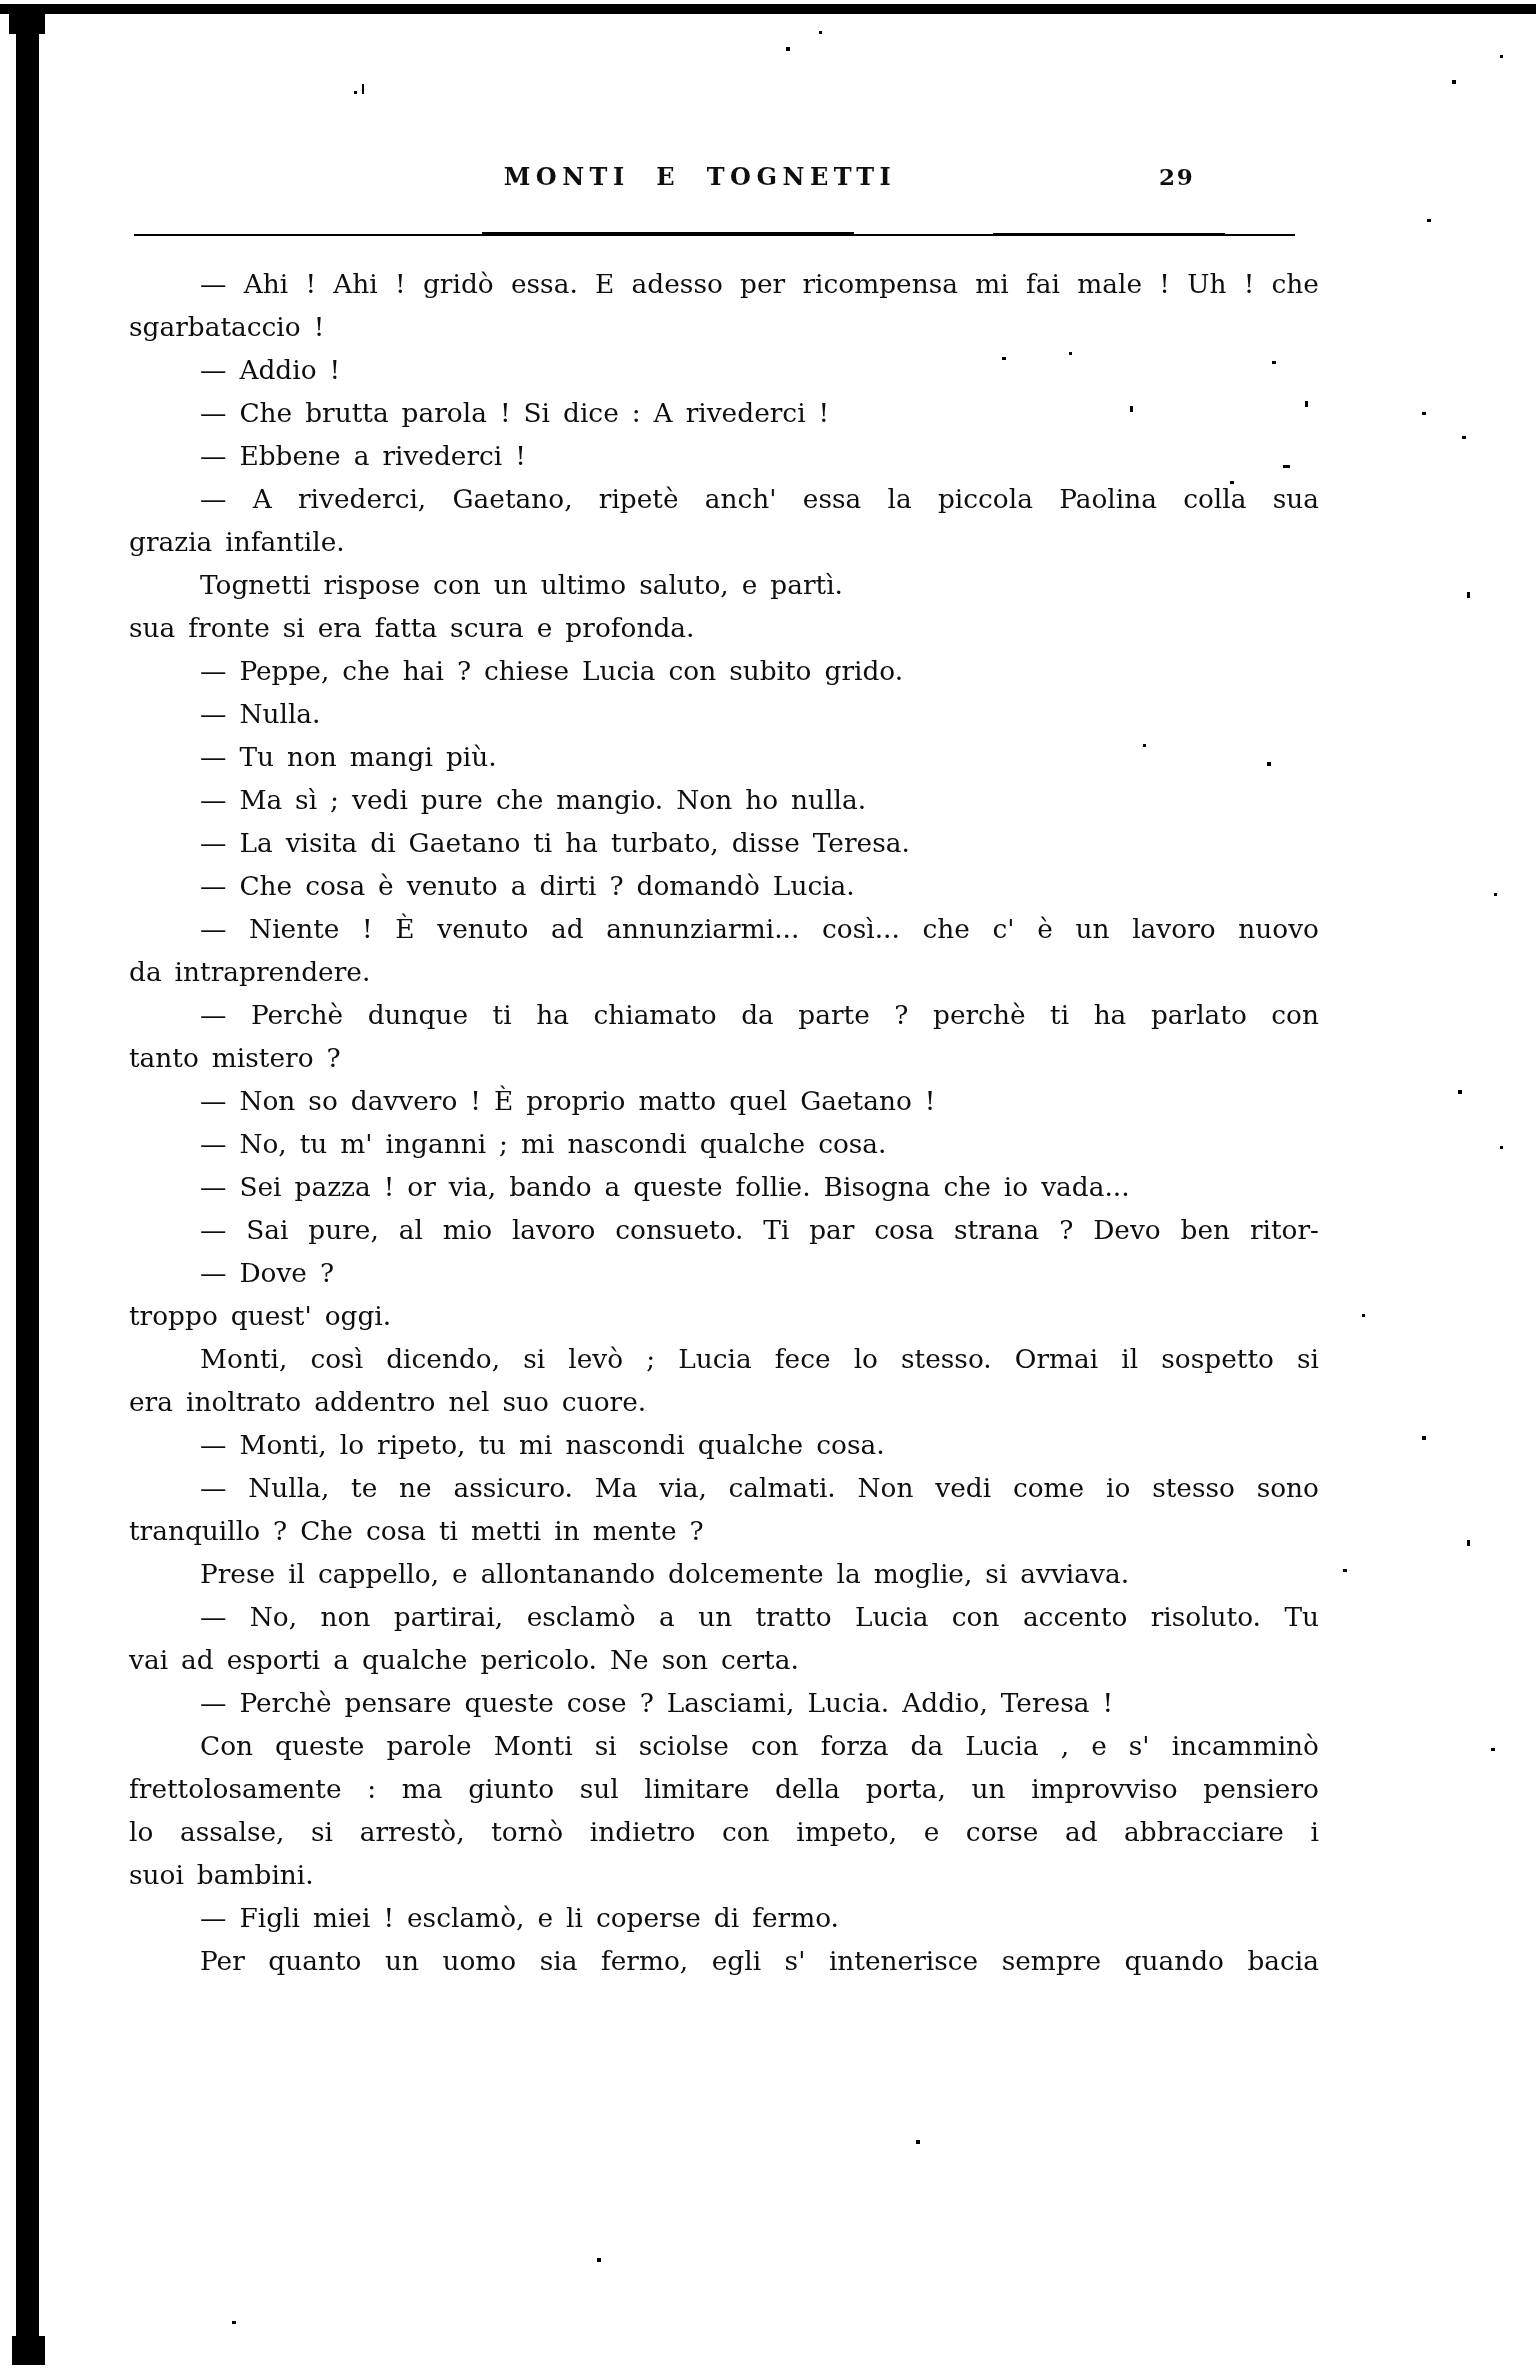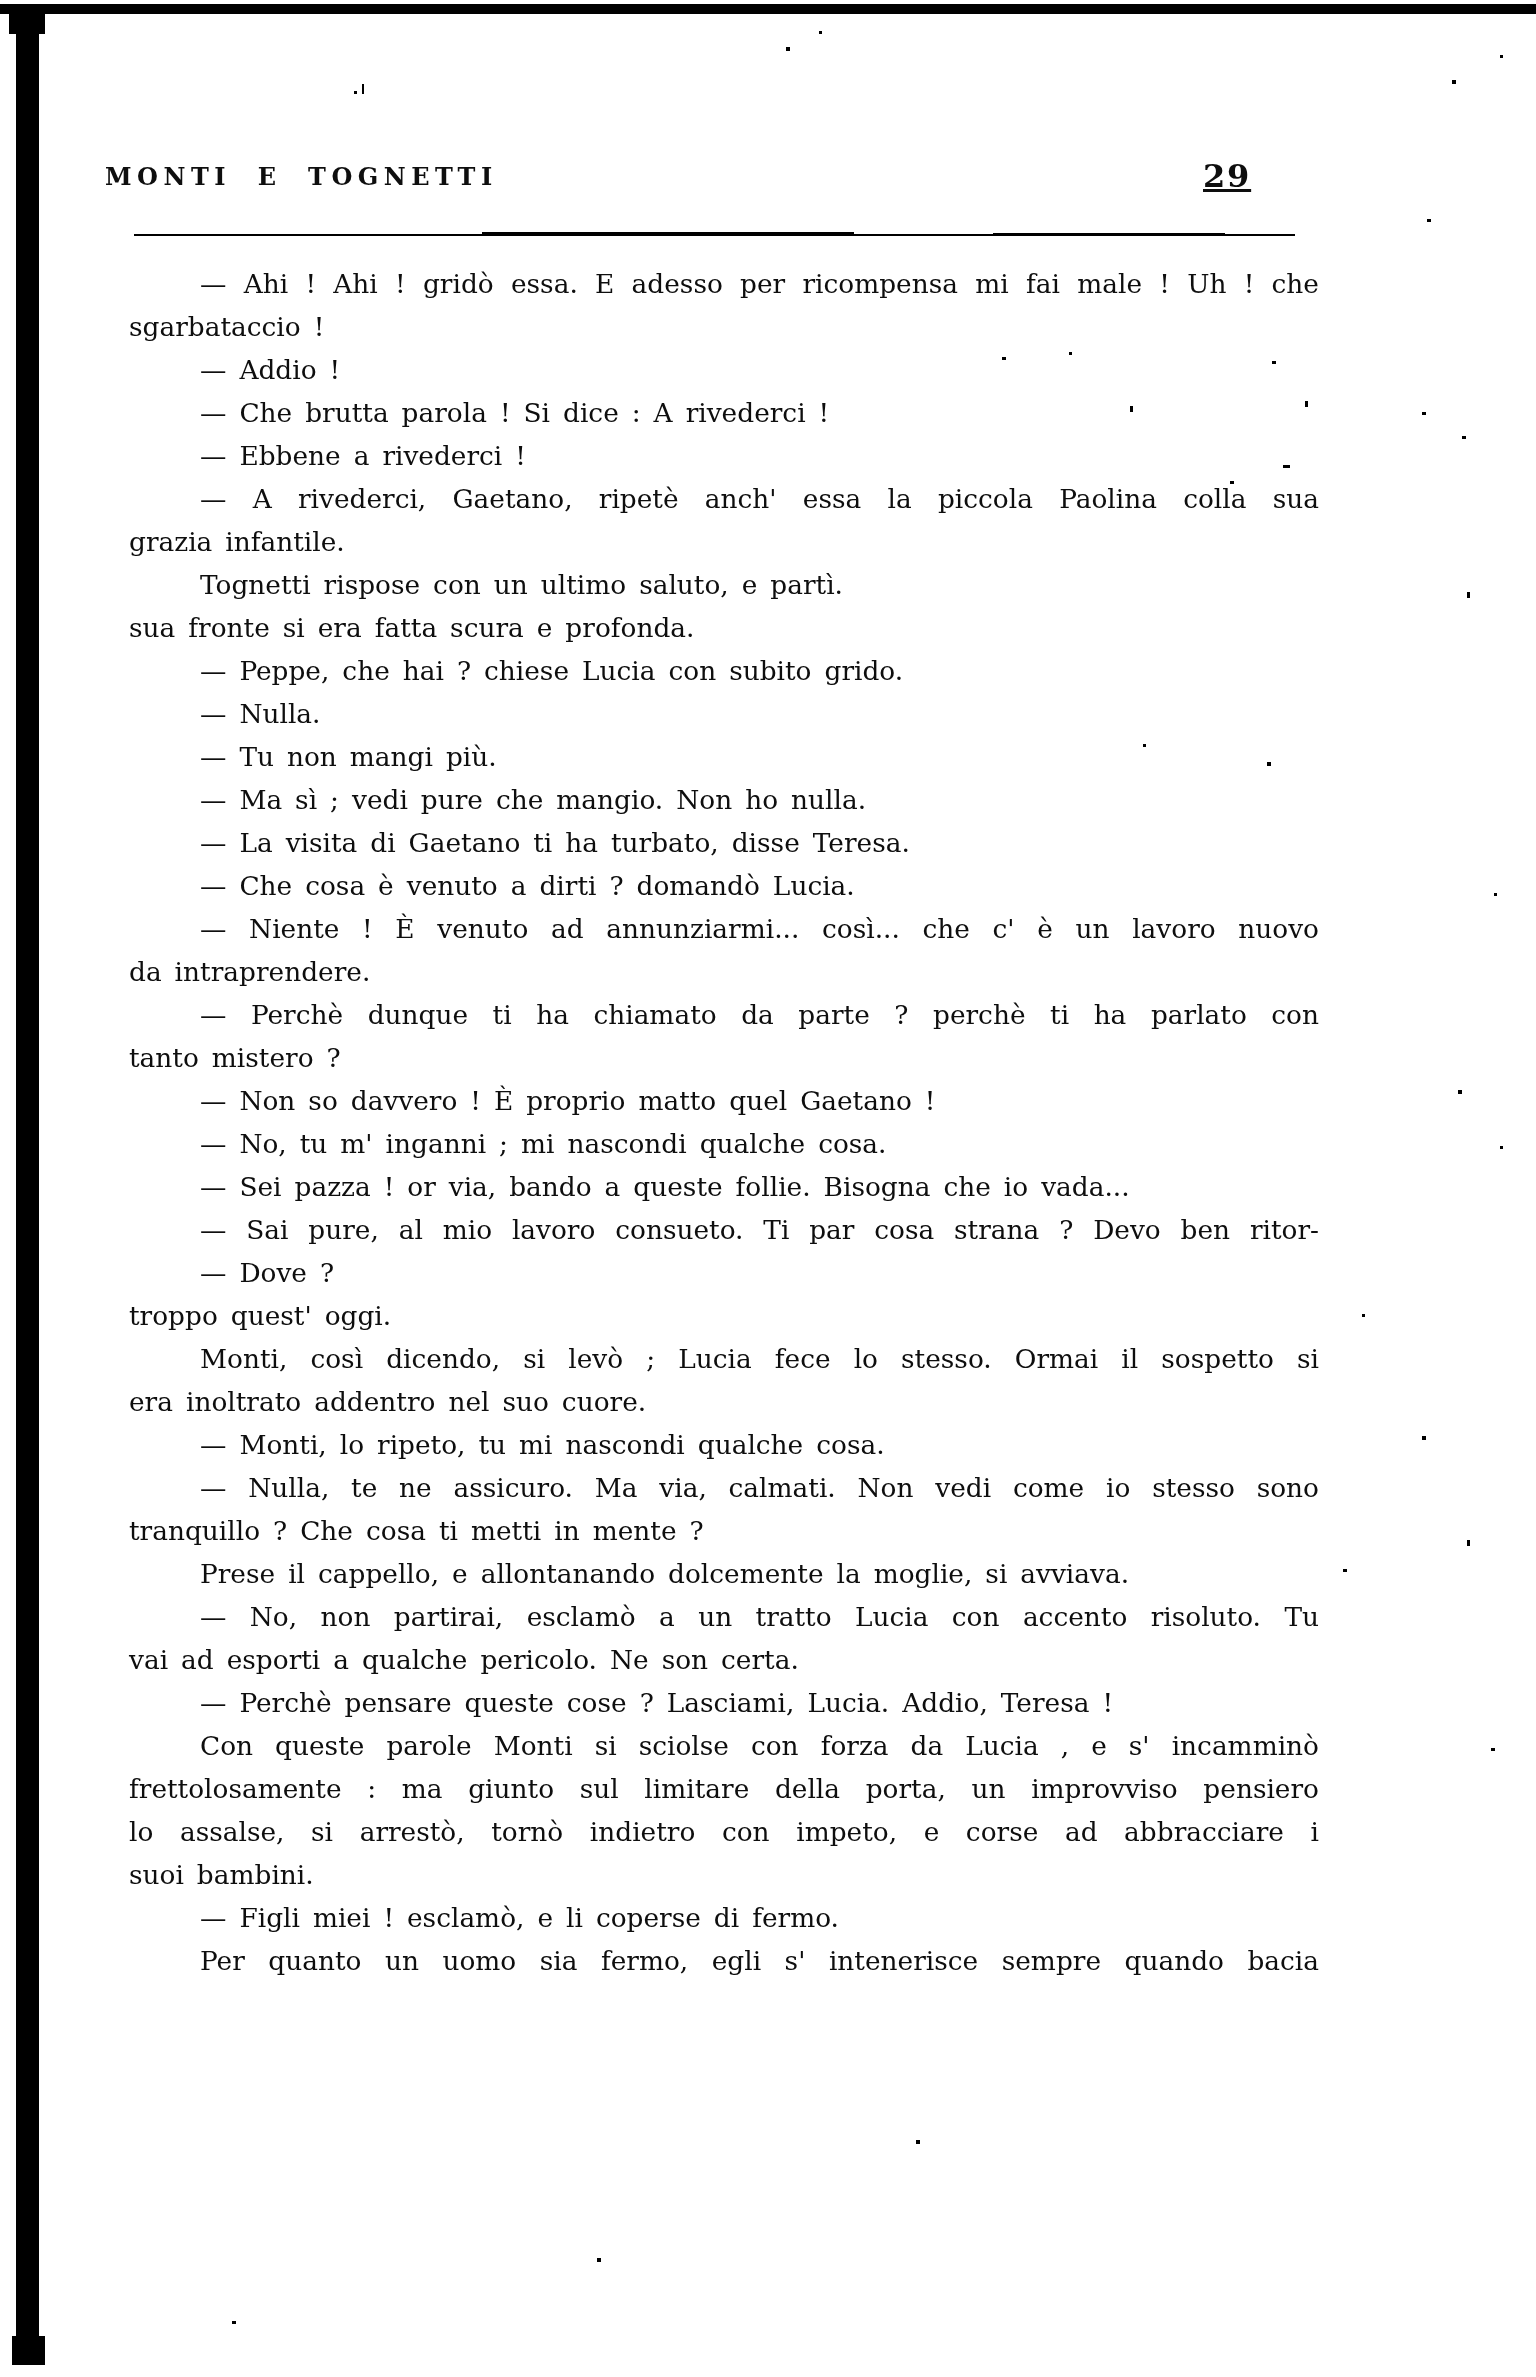--- a/index.html
+++ b/index.html
@@ -27,29 +27,29 @@
   }
   .bar-left::after {
     content: ""; position: absolute; left: -4.6px; bottom: 0;
     width: 33px; height: 29px; background: #000;
   }
   .speck { position: absolute; background: #000; }
 
   
   .running-header {
     position: absolute; left: 105px; top: 162px; width: 1190px;
+    text-align: center;
     font-size: 24px; font-weight: 700;
     letter-spacing: 5.5px; word-spacing: 12.8px;
     line-height: 29px;
   }
   .page-number {
-    position: absolute; left: 1203px; top: 160px;
-    font-size: 32px; font-weight: 700; letter-spacing: 1.8px;
+    position: absolute; left: 1159px; top: 160px;
+    font-size: 23px; font-weight: 700; letter-spacing: 1.8px;
     line-height: 33px;
-    text-decoration: underline;
   }
   .header-rule {
     position: absolute; left: 134px; top: 234px;
     width: 1161px; height: 1.8px; background: #000;
   }
   .header-rule::before {
     content: ""; position: absolute; left: 30%; top: -1.8px;
     width: 32%; height: 3.6px; background: #000;
   }
   .header-rule::after {

